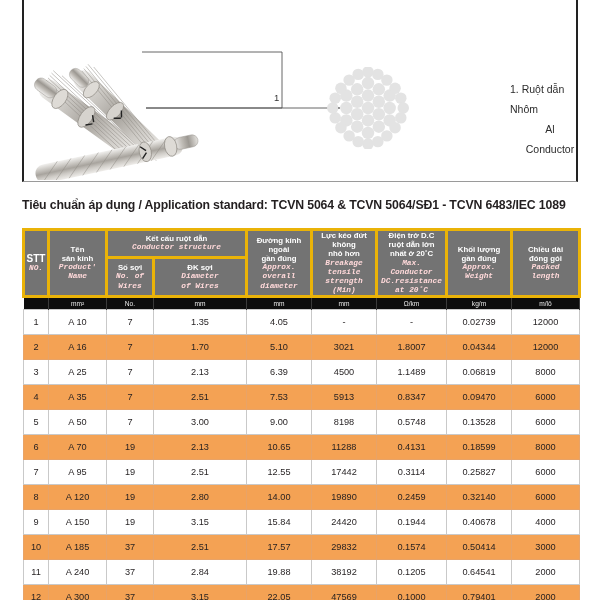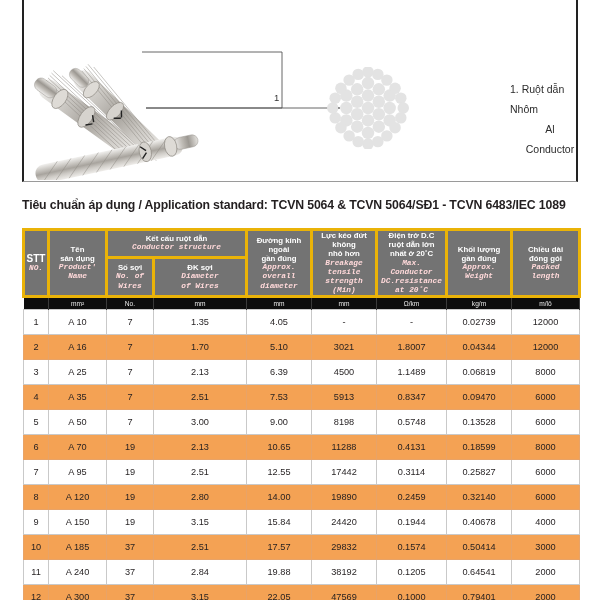--- a/index.html
+++ b/index.html
@@ -302,21 +302,21 @@
   </colgroup>
 
   <thead>
     <tr>
       <th class="hdr hdr-stt" rowspan="2">
         <span class="vn">STT</span>
         <span class="en">NO.</span>
       </th>
       <th class="hdr" rowspan="2">
         <span class="vn">Tên</span>
-        <span class="vn">sản dụng</span>
+        <span class="vn">sản kính</span>
         <span class="en">Product'</span>
         <span class="en">Name</span>
       </th>
       <th class="hdr" colspan="2">
         <span class="vn">Kết cấu ruột dẫn</span>
         <span class="en">Conductor structure</span>
       </th>
       <th class="hdr" rowspan="2">
         <span class="vn">Đường kính</span>
         <span class="vn">ngoài</span>

